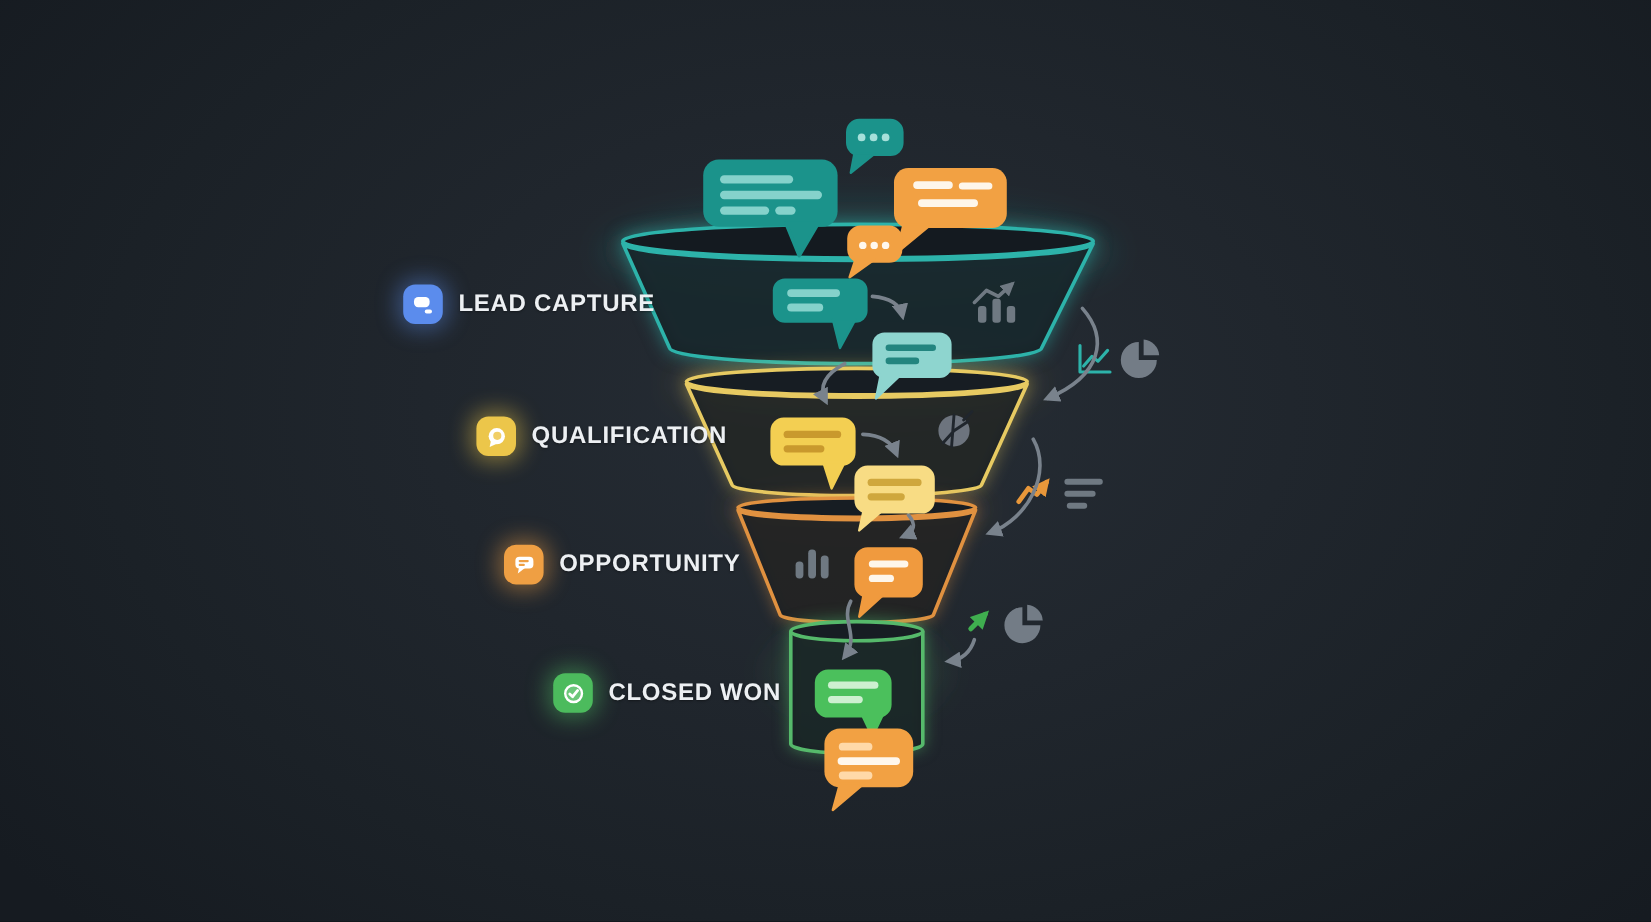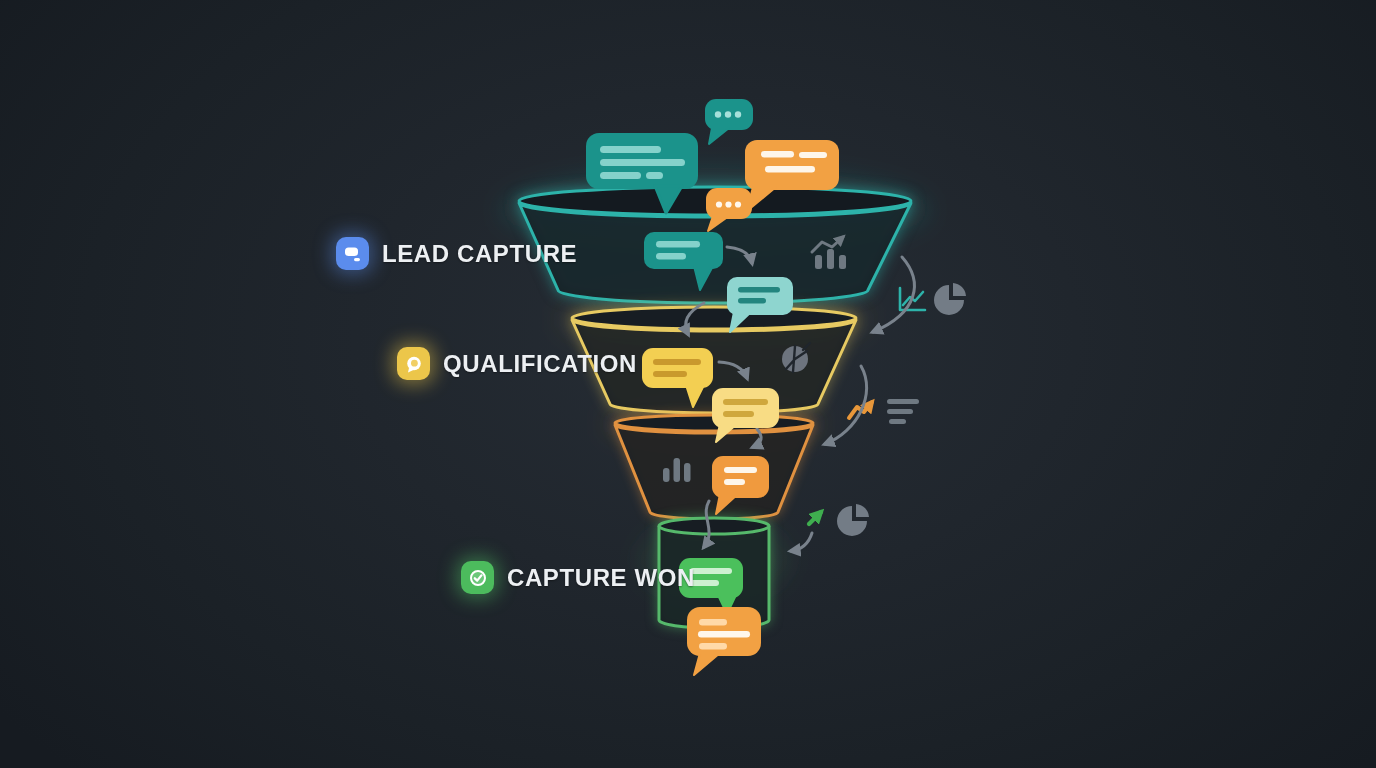--- a/index.html
+++ b/index.html
@@ -13,21 +13,21 @@
   .stage{position:absolute;display:flex;align-items:center;gap:13px;}
   .stage-icon{
     width:33px;height:33px;border-radius:10px;display:flex;align-items:center;justify-content:center;
     flex:0 0 auto;
   }
   .icon-1{background:#5b8ced;box-shadow:0 0 18px 5px rgba(96,146,240,0.40);}
   .icon-2{background:#ecc64a;box-shadow:0 0 18px 5px rgba(238,200,74,0.45);}
   .icon-3{background:#ef9f43;box-shadow:0 0 18px 5px rgba(240,160,70,0.45);}
   .icon-4{background:#4cbb5d;box-shadow:0 0 18px 5px rgba(80,190,100,0.45);}
   .stage-text{
-    color:#edf0f3;font-size:24px;font-weight:700;letter-spacing:0.6px;line-height:33px;
+    color:#edf0f3;font-size:20px;font-weight:700;letter-spacing:0.6px;line-height:33px;
     text-shadow:0 1px 2px rgba(0,0,0,0.4);white-space:nowrap;
   }
   .stage-1{left:336px;top:237px;}
   .stage-2{left:378px;top:347px;padding-left:19px;}
   .stage-3{left:420px;top:454px;}
   .stage-4{left:461px;top:561px;}
   .t1{filter:drop-shadow(0 0 7px rgba(45,190,180,0.55));}
   .t2{filter:drop-shadow(0 0 7px rgba(235,205,95,0.45));}
   .t3{filter:drop-shadow(0 0 6px rgba(230,150,65,0.45));}
   .t4{filter:drop-shadow(0 0 6px rgba(90,195,110,0.5));}
@@ -250,24 +250,35 @@
     <div class="stage-icon icon-2">
       <svg width="22" height="22" viewBox="0 0 22 22">
         <circle cx="11" cy="10.5" r="6.8" fill="#fff"></circle>
         <polygon points="6,15 11.5,16.5 5,19.5" fill="#fff"></polygon>
         <circle cx="11.4" cy="10.2" r="3.4" fill="#f1cf66"></circle>
       </svg>
     </div>
     <div class="stage-text">QUALIFICATION</div>
   </div>
 
+  <div class="stage stage-3">
+    <div class="stage-icon icon-3">
+      <svg width="22" height="22" viewBox="0 0 22 22">
+        <rect x="3.5" y="4" width="15" height="9.8" rx="3.4" fill="#fff"></rect>
+        <polygon points="6.5,13 12,13 5.5,18" fill="#fff"></polygon>
+        <rect x="6.2" y="6.6" width="8.5" height="1.9" rx="0.95" fill="#ef9f43"></rect>
+        <rect x="6.2" y="9.8" width="5.2" height="1.9" rx="0.95" fill="#ef9f43"></rect>
+      </svg>
+    </div>
+    <div class="stage-text">OPPORTUNITY</div>
+  </div>
 
   <div class="stage stage-4">
     <div class="stage-icon icon-4">
       <svg width="22" height="22" viewBox="0 0 22 22">
         <circle cx="11" cy="11" r="7" fill="rgba(255,255,255,0.18)" stroke="#fff" stroke-width="2"></circle>
         <path d="M7.8 11.3 L10.2 13.6 L14.4 8.4" fill="none" stroke="#fff" stroke-width="2.3" stroke-linecap="round" stroke-linejoin="round"></path>
       </svg>
     </div>
-    <div class="stage-text">CAPTURE WON</div>
+    <div class="stage-text">CLOSED WON</div>
   </div>
 
 </div>
 
 </body></html>

